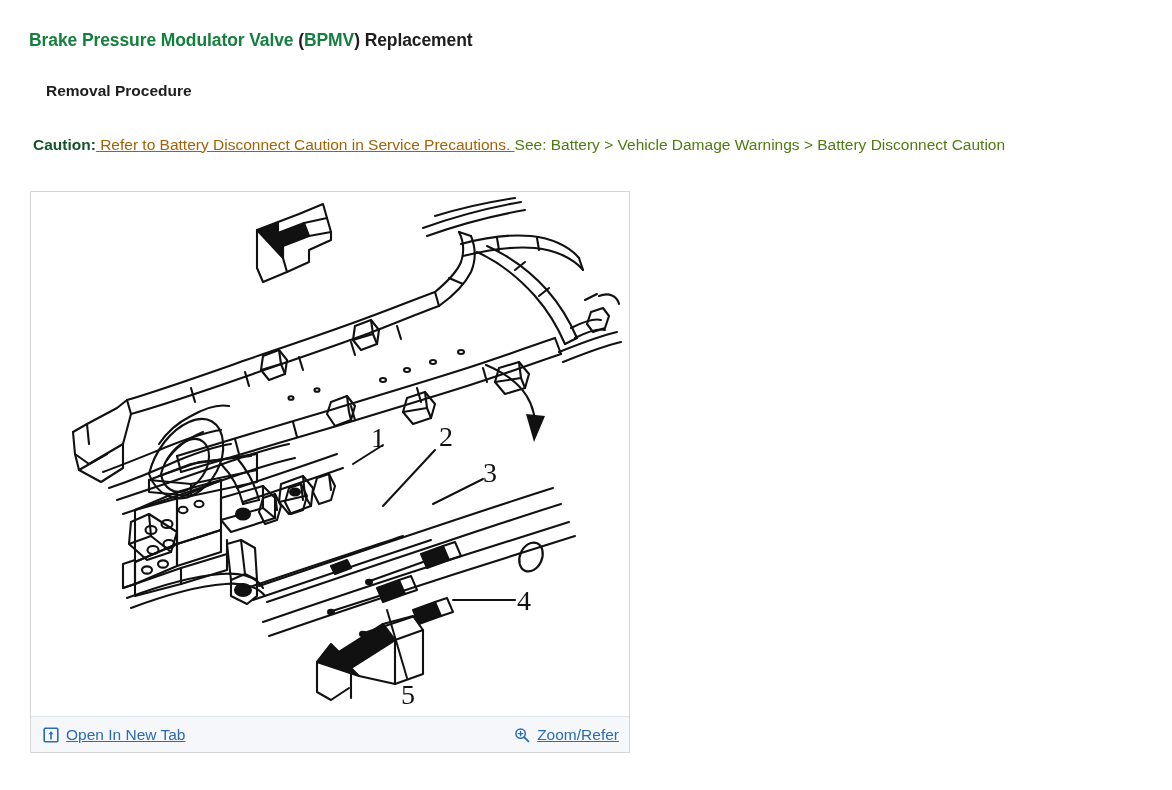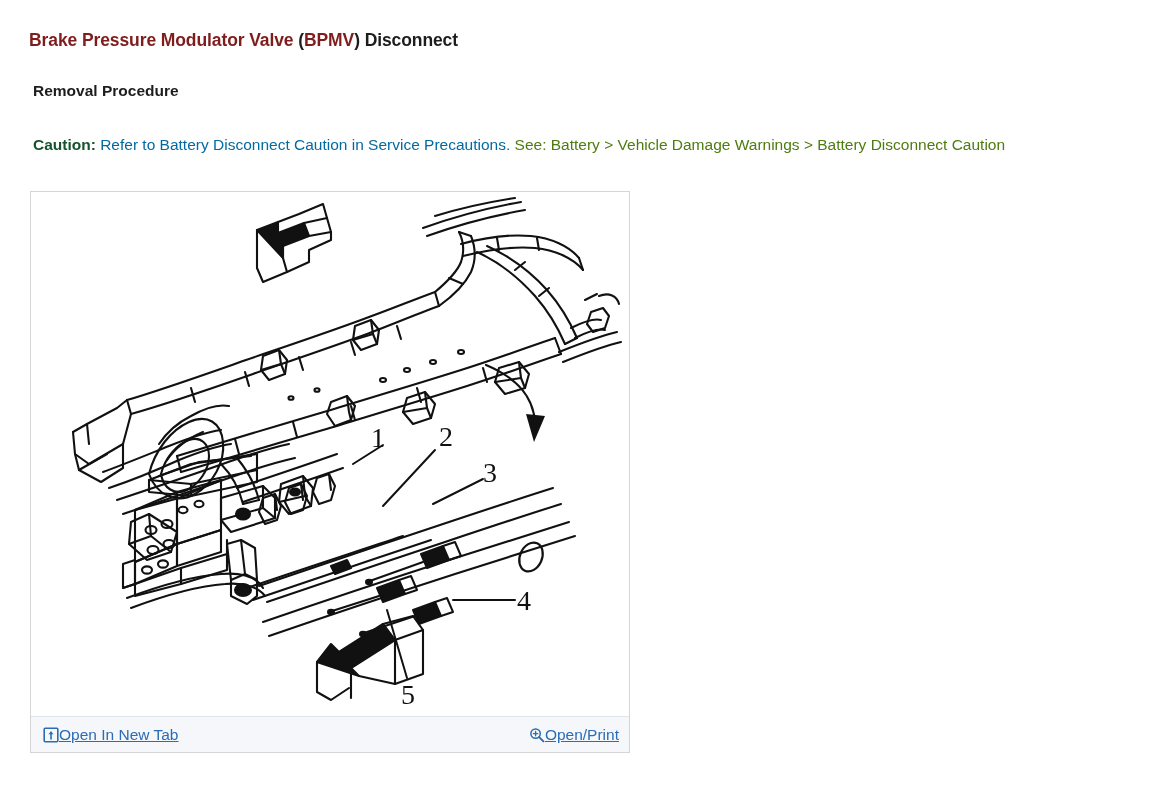--- a/index.html
+++ b/index.html
@@ -27,26 +27,26 @@
   .doc-title {
     position: absolute;
     left: 29px;
     top: 17px;
     font-size: 17.5px;
     font-weight: bold;
     letter-spacing: -0.1px;
     white-space: nowrap;
     line-height: 22px;
   }
-  .doc-title .blue { color: #7f1d1d; }
+  .doc-title .blue { color: #15803d; }
   .doc-title .dark { color: #1d1d1d; }
 
   .section-heading {
     position: absolute;
-    left: 33px;
+    left: 46px;
     top: 68px;
     font-size: 15.5px;
     font-weight: bold;
     color: #1d1d1d;
     white-space: nowrap;
     line-height: 20px;
   }
 
   
   .caution-line {
@@ -55,21 +55,21 @@
     top: 119px;
     font-size: 15.5px;
     color: #333333;
     white-space: nowrap;
     line-height: 20px;
   }
   .caution-line .caution-label {
     font-weight: bold;
     color: #14532d;
   }
-  .caution-line .caution-body { color: #0369a1; }
+  .caution-line .caution-body { color: #a16207; text-decoration: underline; }
   .caution-line .see-link {
     color: #4d7c0f;
     text-decoration: none;
     cursor: pointer;
   }
 
   
   .figure-card {
     position: absolute;
     left: 30px;
@@ -101,21 +101,21 @@
     border-top: 1px solid #dfe3e8;
     box-sizing: border-box;
     display: flex;
     align-items: center;
     justify-content: space-between;
     padding: 0 10px 0 12px;
   }
   .footer-action {
     display: inline-flex;
     align-items: center;
-    gap: 0;
+    gap: 7px;
     color: #2b6cb4;
     font-size: 15.5px;
     cursor: pointer;
     white-space: nowrap;
     line-height: 18px;
   }
   .footer-action .ficon {
     display: inline-flex;
     align-items: center;
     justify-content: center;
@@ -124,21 +124,21 @@
     flex: 0 0 auto;
   }
   .footer-action .ficon svg { display: block; }
 </style>
 </head>
 <body>
 
 <div class="page">
 
   <h1 class="doc-title">
-    <span class="blue">Brake Pressure Modulator Valve </span><span class="dark">(</span><span class="blue">BPMV</span><span class="dark">) Disconnect</span>
+    <span class="blue">Brake Pressure Modulator Valve </span><span class="dark">(</span><span class="blue">BPMV</span><span class="dark">) Replacement</span>
   </h1>
 
   <h2 class="section-heading">Removal Procedure</h2>
 
   <p class="caution-line"><span class="caution-label">Caution:</span><span class="caution-body"> Refer to Battery Disconnect Caution in Service Precautions. </span><a class="see-link" href="#">See: Battery &gt; Vehicle Damage Warnings &gt; Battery Disconnect Caution</a></p>
 
   <div class="figure-card">
 
     <div class="figure-viewport">
       <svg class="figure-svg" width="598" height="524" viewBox="0 0 598 524" xmlns="http://www.w3.org/2000/svg">
@@ -416,19 +416,19 @@
       </a>
 
       <a class="footer-action" href="#">
         <span class="ficon">
           <svg width="16" height="16" viewBox="0 0 16 16" aria-hidden="true">
             <circle cx="6.6" cy="6.6" r="4.7" fill="none" stroke="#2b6cb4" stroke-width="1.5"></circle>
             <path d="M6.6 4.4 L6.6 8.8 M4.4 6.6 L8.8 6.6" stroke="#2b6cb4" stroke-width="1.3" stroke-linecap="round"></path>
             <path d="M10.1 10.1 L14.4 14.4" stroke="#2b6cb4" stroke-width="1.9" stroke-linecap="round"></path>
           </svg>
         </span>
-        <span>Open/Print</span>
+        <span>Zoom/Refer</span>
       </a>
 
     </div>
   </div>
 
 </div>
 
 </body></html>

